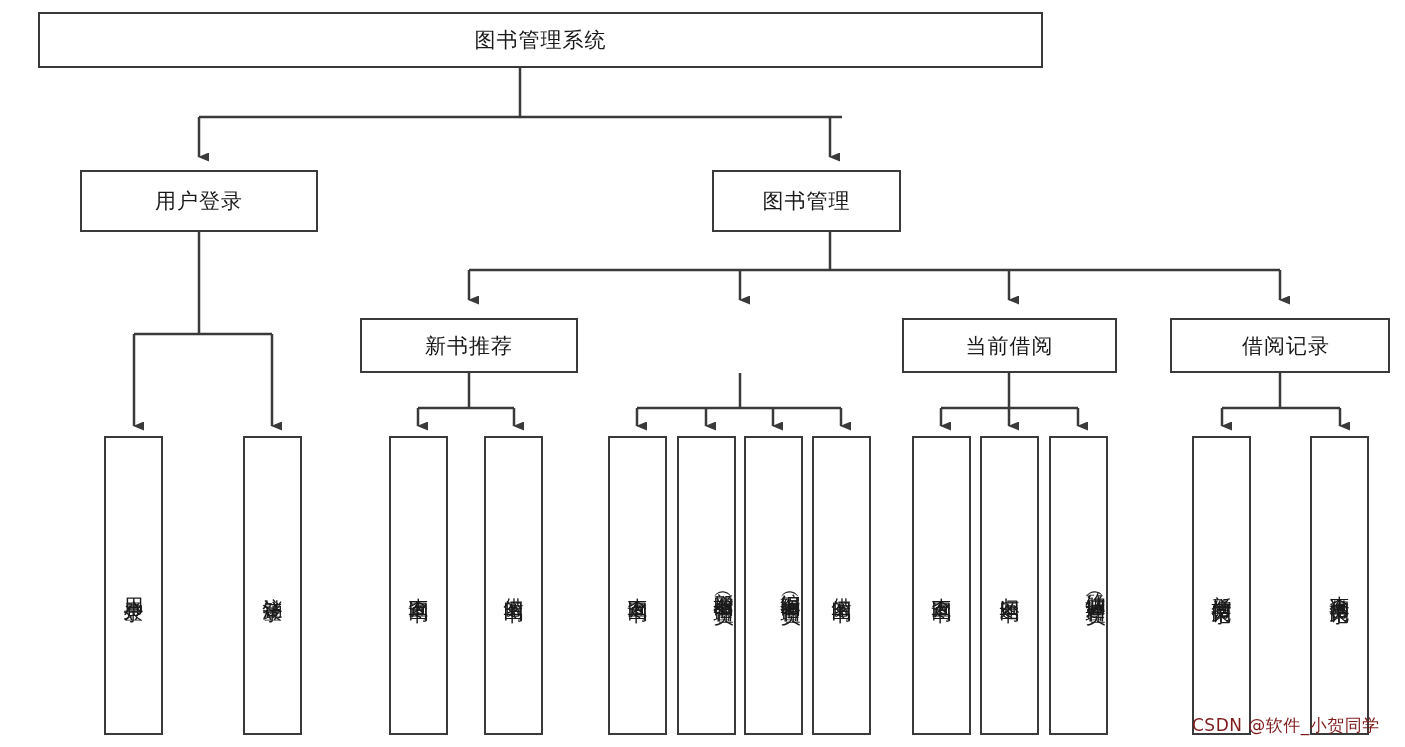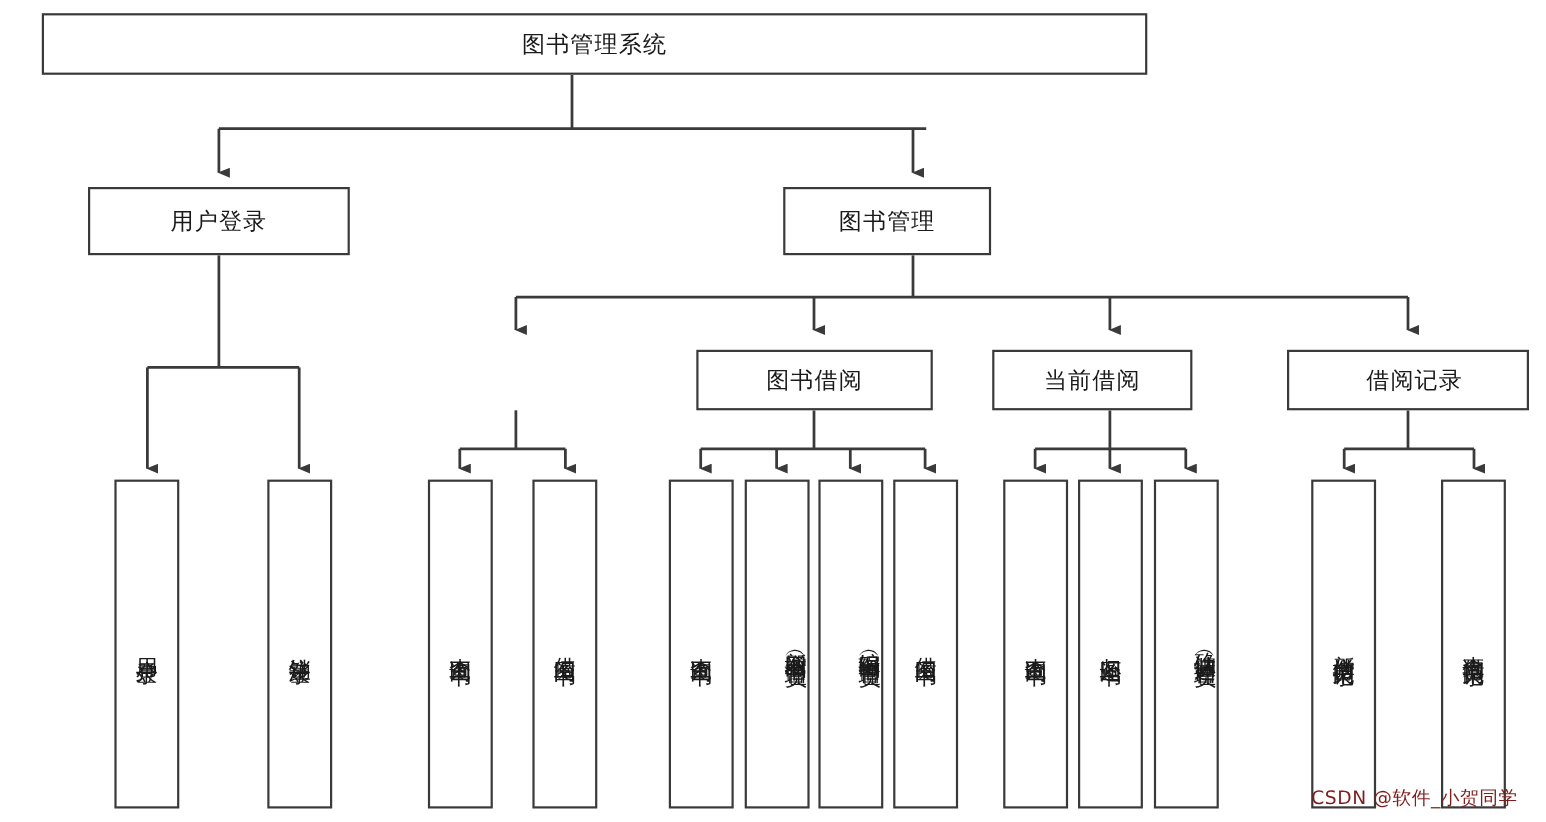--- a/index.html
+++ b/index.html
@@ -120,22 +120,22 @@
       <path d="M 1222 408 L 1222 426" marker-end="url(#arrow)"></path>
       <path d="M 1340 408 L 1340 426" marker-end="url(#arrow)"></path>
     </g>
   </svg>
 
   <div class="node horiz" style="left:18px; top:12px; width:1005px; height:56px;margin-left:20px;">图书管理系统</div>
 
   <div class="node horiz" style="left:80px; top:170px; width:238px; height:62px;">用户登录</div>
   <div class="node horiz" style="left:712px; top:170px; width:189px; height:62px;">图书管理</div>
 
-  <div class="node horiz" style="left:633px; top:318px; width:215px; height:55px;">图书借阅</div>
-  <div class="node horiz" style="left:902px; top:318px; width:182px; height:55px;">当前借阅</div>
+  <div class="node horiz" style="left:360px; top:318px; width:218px; height:55px;">新书推荐</div>
+  <div class="node horiz" style="left:902px; top:318px; width:215px; height:55px;">当前借阅</div>
   <div class="node horiz" style="left:1170px; top:318px; width:220px; height:55px;padding-left:12px;">借阅记录</div>
 
   <div class="node vert centered" style="left:104px; top:436px; width:59px; height:299px;">用户登录</div>
   <div class="node vert centered" style="left:243px; top:436px; width:59px; height:299px;">注销登录</div>
 
   <div class="node vert centered" style="left:389px; top:436px; width:59px; height:299px;">查询图书</div>
   <div class="node vert centered" style="left:484px; top:436px; width:59px; height:299px;">借阅图书</div>
 
   <div class="node vert centered" style="left:608px; top:436px; width:59px; height:299px;">查询图书</div>
   <div class="node vert toppad" style="left:677px; top:436px; width:59px; height:299px;">新增图书（管理员）</div>

